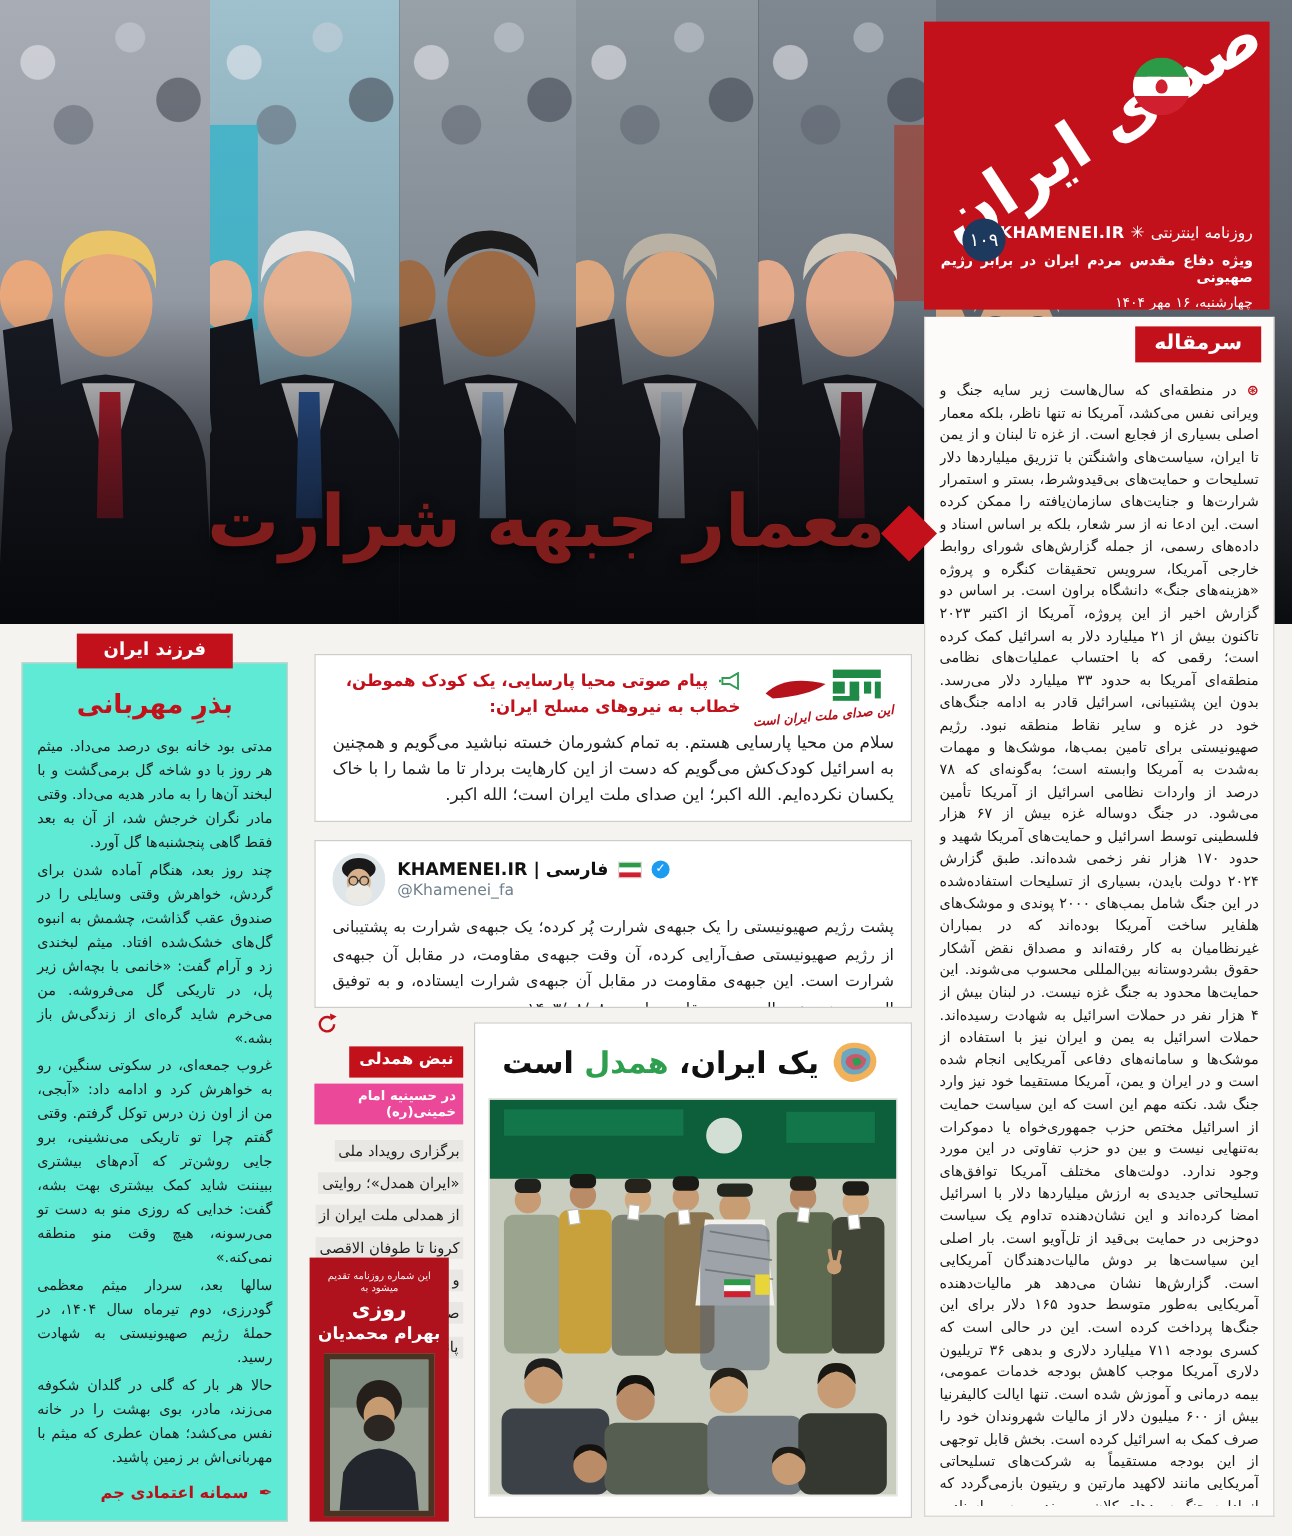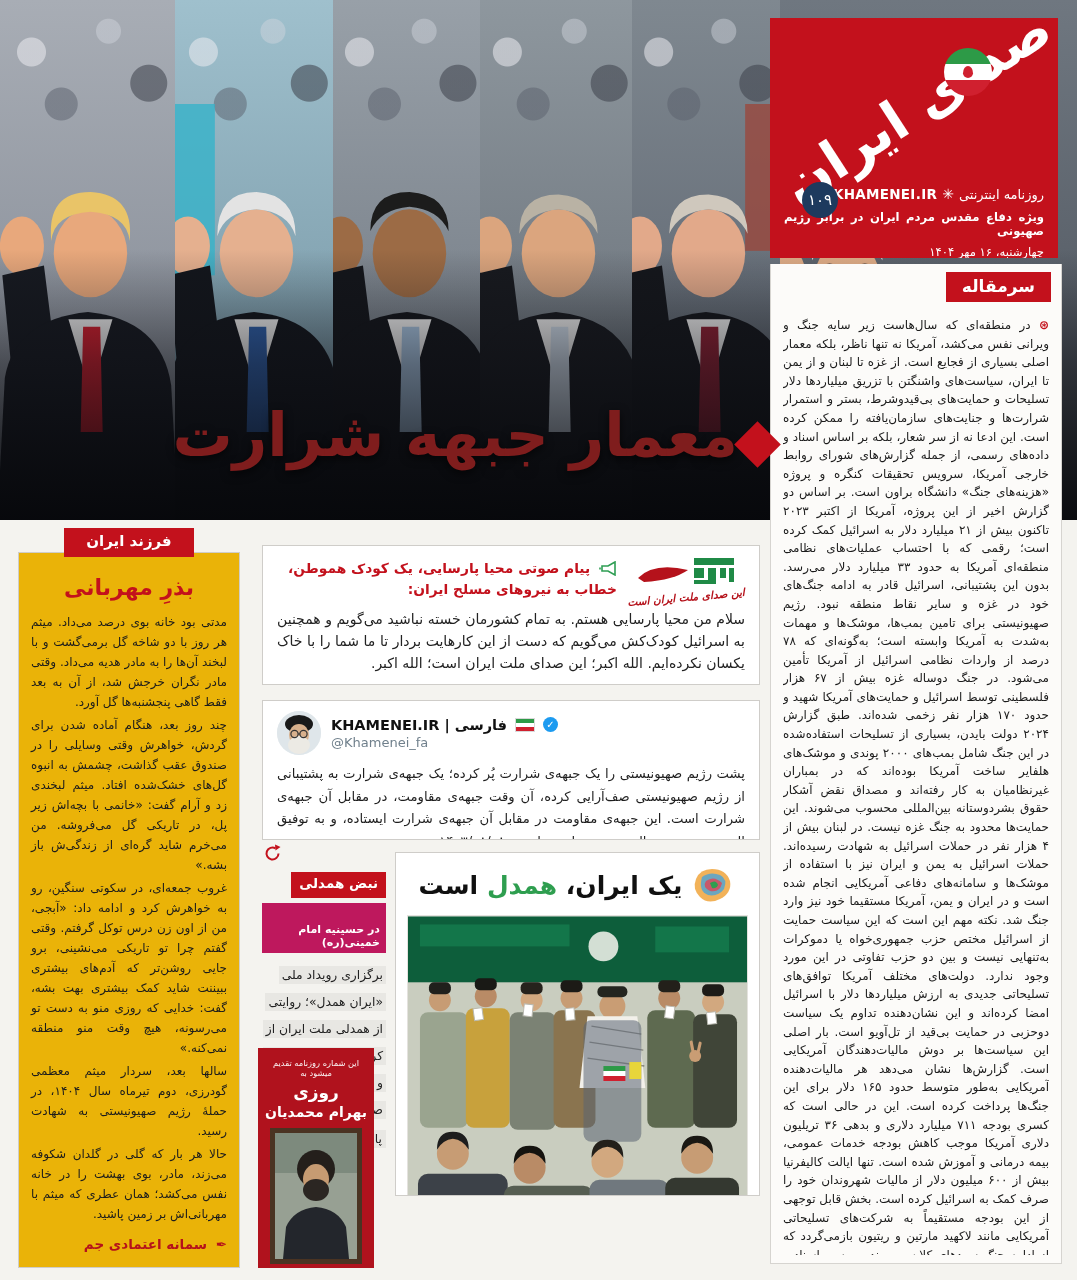--- a/index.html
+++ b/index.html
@@ -68,47 +68,47 @@
   .tweet-head{display:flex;gap:10px;align-items:center;}
   .avatar{width:44px;height:44px;border-radius:50%;overflow:hidden;flex:0 0 auto;background:#e8edf0;}
   .tw-name-row{font-weight:bold;font-size:14.5px;color:#111;display:flex;align-items:center;gap:8px;}
   .flag-chip{display:inline-block;width:18px;height:12px;border:1px solid #d9d9d9;}
   .flag-chip i{display:block;height:4px;}
   .verified{display:inline-flex;width:15px;height:15px;border-radius:50%;background:#1d9bf0;color:#fff;
      font-size:10px;align-items:center;justify-content:center;font-weight:bold;}
   .tw-handle{color:#70808c;font-size:13px;margin-top:2px;}
   .tweet-body{margin-top:8px;direction:rtl;text-align:justify;font-size:13.2px;line-height:22.5px;color:#1e1e1e;}
   
-  .hamdeli-box{position:absolute;left:395px;top:852px;width:365px;height:344px;background:#fff;
+  .hamdeli-box{position:absolute;left:395px;top:852px;width:365px;height:413px;background:#fff;
      border:1px solid #cfcdc9;box-sizing:border-box;padding:10px 4px;z-index:3;overflow:hidden;}
   .hamdeli-head{display:flex;direction:rtl;align-items:center;justify-content:center;gap:8px;}
   .hamdeli-title{font-weight:bold;font-size:25px;color:#101010;direction:rtl;white-space:nowrap;}
   .hl-green{color:#2e9e4f;}
   .crowd-photo{display:block;margin:8px auto 0;width:339px;height:330px;border:1px solid #e4e2de;}
   .pulse-col{position:absolute;left:262px;top:843px;width:124px;z-index:3;direction:rtl;text-align:right;}
   .reload-row{text-align:left;margin-bottom:4px;}
   .pulse-badge{display:inline-block;background:#c3111c;color:#fff;font-weight:bold;font-size:13.5px;
      padding:3px 8px 7px;margin-bottom:5px;}
-  .pulse-badge2{display:inline-block;background:#be185d;color:#fff;font-weight:bold;font-size:11px;
-     padding:20px 6px 4px;margin-bottom:9px;}
+  .pulse-badge2{display:inline-block;background:#ec4899;color:#fff;font-weight:bold;font-size:11px;
+     padding:4px 6px 4px;margin-bottom:9px;}
   .pulse-text{font-size:12.3px;line-height:27px;color:#222;}
   .hl-bg{background:#e8e7e3;padding:2px 3px;-webkit-box-decoration-break:clone;box-decoration-break:clone;}
   .pulse-date{display:inline-block;background:#e8e7e3;margin-top:6px;font-size:12.3px;padding:2px 4px;color:#222;}
   
   .dedication{position:absolute;left:258px;top:1048px;width:116px;height:220px;background:#b0121d;
      color:#fff;text-align:center;z-index:3;box-sizing:border-box;padding:10px 6px 8px;direction:rtl;overflow:hidden;}
   .ded-intro{font-size:8.3px;opacity:.95;}
   .ded-title{font-weight:bold;font-size:17px;margin-top:4px;}
   .ded-name{font-weight:bold;font-size:14px;margin-top:2px;}
   .portrait{margin:8px auto 0;width:82px;height:126px;border:5px solid #4a3322;
      box-shadow:inset 0 0 0 2px #8a6a42;background:#97a093;}
   
   .story-label{position:absolute;left:64px;top:528px;width:130px;background:#c3111c;color:#fff;
      font-weight:bold;font-size:15px;text-align:center;padding:4px 0 7px;z-index:4;}
-  .story-box{position:absolute;left:18px;top:552px;width:222px;height:716px;background:#eab308;
+  .story-box{position:absolute;left:18px;top:552px;width:222px;height:716px;background:#5eead4;
      border:1px solid #cfcdc9;box-sizing:border-box;padding:18px 12px 12px;z-index:3;direction:rtl;overflow:hidden;}
   .story-title{color:#c3111c;font-weight:bold;font-size:22px;text-align:center;margin:4px 0 12px;}
   .story-para{font-size:12px;line-height:20px;text-align:justify;color:#1c1c1c;margin:0 0 3px;}
   .story-byline{color:#b5121b;font-weight:bold;font-size:13.5px;margin-top:12px;}
   .pen{margin-left:4px;}
 </style>
 </head>
 <body>
 
 <div class="page">

